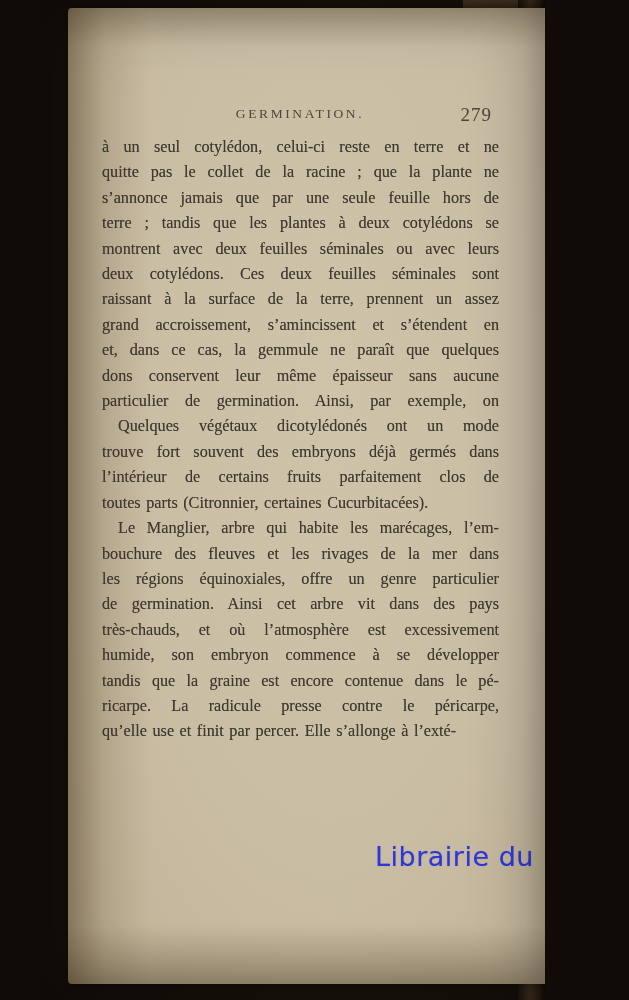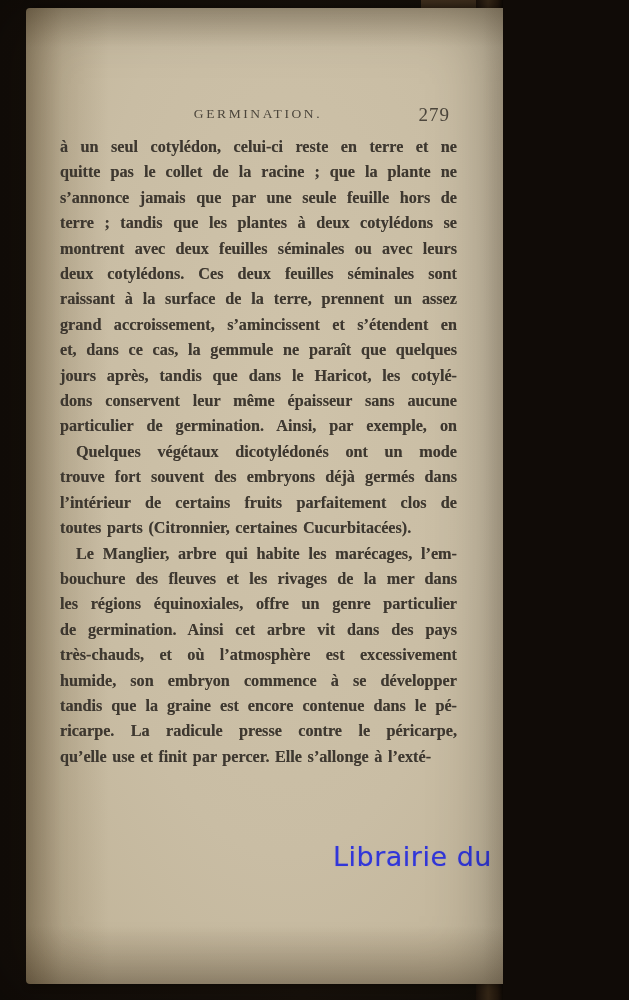--- a/index.html
+++ b/index.html
@@ -2,20 +2,21 @@
 <html><head>
 <meta charset="utf-8">
 <style>
   html,body{margin:0;padding:0;background:#100b07;}
   .scene{
     position:relative;
     width:503px;height:1000px;
     overflow:hidden;
     background:linear-gradient(90deg,#140e09 0%,#1a130c 60%,#15100a 100%);
     font-family:"Liberation Serif", serif;
+    margin-left:42px;
   }
   
   .cover-edge{
     position:absolute;right:0;top:0;width:27px;height:100%;
     background:linear-gradient(90deg,#1e140c 0%,#43311d 45%,#2b1d10 80%,#120c07 100%);
   }
   .cover-corner{
     position:absolute;right:20px;top:0;width:62px;height:22px;
     background:linear-gradient(180deg,#4a3723,#2a1d10);
     border-radius:0 0 0 8px;
@@ -48,21 +49,21 @@
   .folio{
     position:absolute;right:6px;top:0;
     font-size:19px;letter-spacing:1px;color:#4c463c;
   }
   .text-block{
     position:absolute;left:34px;top:127px;width:397px;
     font-size:16.2px;line-height:25.4px;color:#3e3830;
     word-spacing:1.5px;
     text-shadow:0 0 .5px rgba(62,56,48,.55);
   }
-  .line{text-align:justify;text-align-last:justify;white-space:nowrap;font-weight:bold;}
+  .line{text-align:justify;text-align-last:justify;white-space:nowrap;}
   .line.last{text-align-last:left;white-space:normal;}
   .line.indent{text-indent:16px;}
   .watermark{
     position:absolute;left:333px;top:841px;
     font-family:"DejaVu Sans", sans-serif;
     font-size:27px;font-weight:normal;
     letter-spacing:.5px;
     opacity:.96;
     text-shadow:0 0 1px rgba(40,50,220,.4);
     white-space:nowrap;
@@ -91,21 +92,20 @@
     <div class="text-block">
         <div class="line">à un seul cotylédon, celui-ci reste en terre et ne</div>
         <div class="line">quitte pas le collet de la racine ; que la plante ne</div>
         <div class="line">s’annonce jamais que par une seule feuille hors de</div>
         <div class="line">terre ; tandis que les plantes à deux cotylédons se</div>
         <div class="line">montrent avec deux feuilles séminales ou avec leurs</div>
         <div class="line">deux cotylédons. Ces deux feuilles séminales sont</div>
         <div class="line">raissant à la surface de la terre, prennent un assez</div>
         <div class="line">grand accroissement, s’amincissent et s’étendent en</div>
         <div class="line">et, dans ce cas, la gemmule ne paraît que quelques</div>
-        <div class="line">jours après, tandis que dans le Haricot, les cotylé-</div>
         <div class="line">dons conservent leur même épaisseur sans aucune</div>
         <div class="line">particulier de germination. Ainsi, par exemple, on</div>
         <div class="line indent">Quelques végétaux dicotylédonés ont un mode</div>
         <div class="line">trouve fort souvent des embryons déjà germés dans</div>
         <div class="line">l’intérieur de certains fruits parfaitement clos de</div>
         <div class="line last">toutes parts (Citronnier, certaines Cucurbitacées).</div>
         <div class="line indent">Le Manglier, arbre qui habite les marécages, l’em-</div>
         <div class="line">bouchure des fleuves et les rivages de la mer dans</div>
         <div class="line">les régions équinoxiales, offre un genre particulier</div>
         <div class="line">de germination. Ainsi cet arbre vit dans des pays</div>

